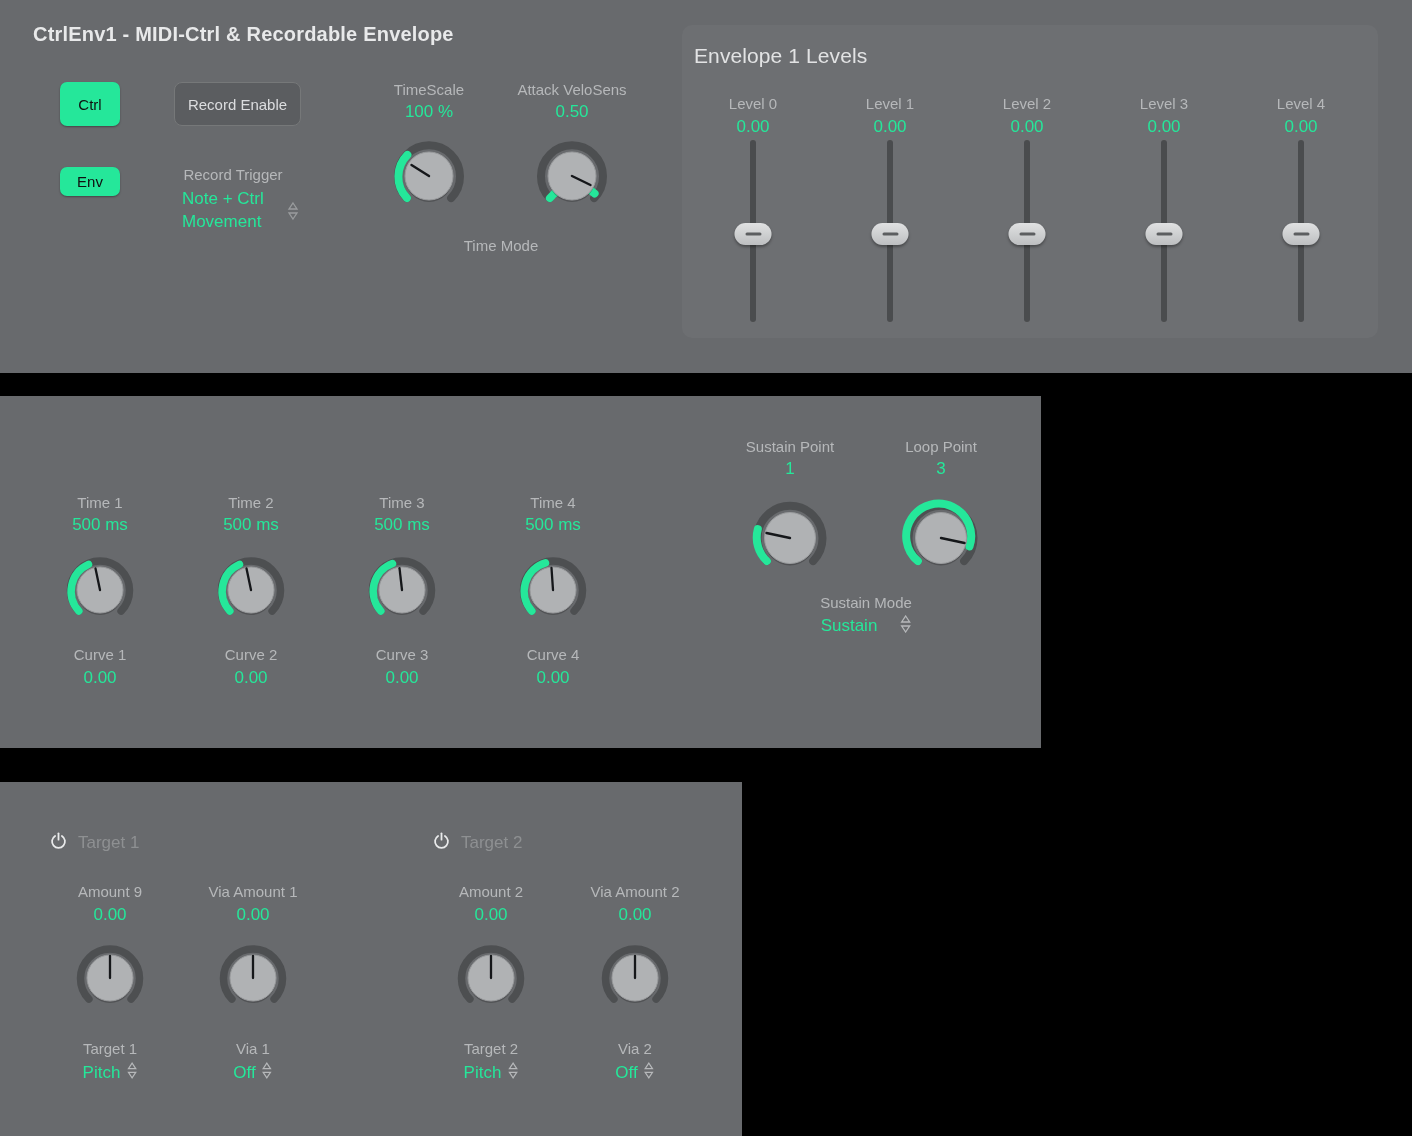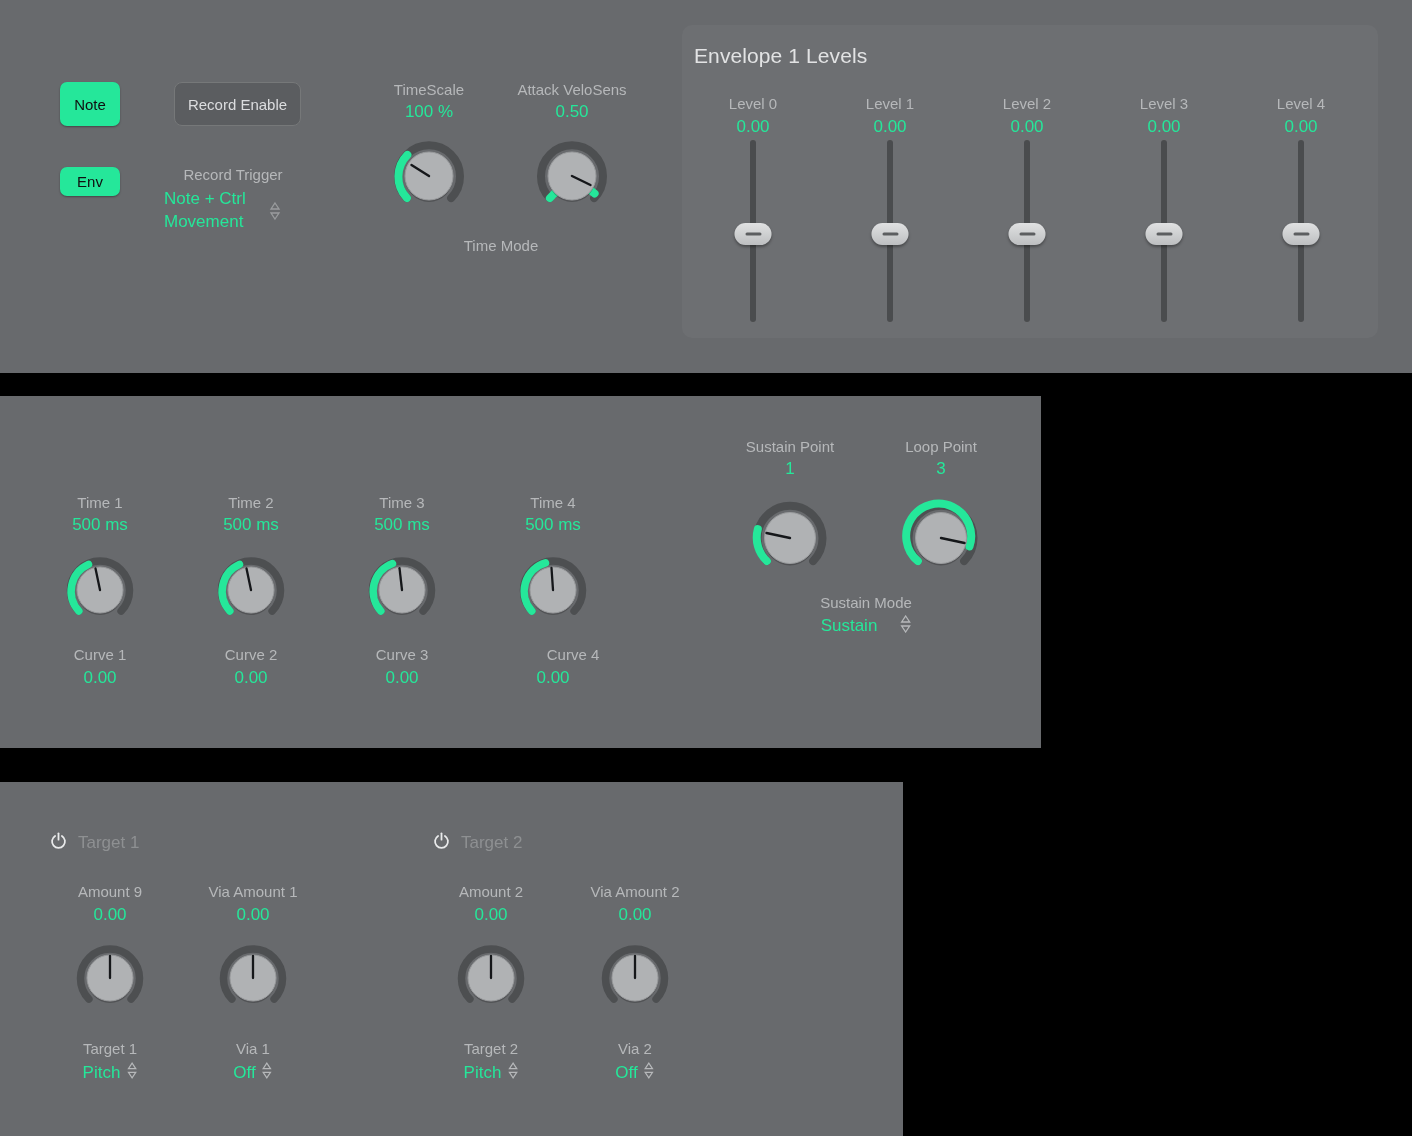--- a/index.html
+++ b/index.html
@@ -8,21 +8,21 @@
     background: #000;
     font-family: "Liberation Sans", sans-serif;
     overflow: hidden;
   }
   .stage { position: relative; width: 1412px; height: 1136px; background:#000; }
 
   
   .panel { position: absolute; background: #686a6d; }
   #panel-top    { left:0;  top:0;   width:1412px; height:373px; }
   #panel-mid    { left:0;  top:396px; width:1041px; height:352px; }
-  #panel-bottom { left:0;  top:782px; width:903px;  height:354px; }
+  #panel-bottom { left:0;  top:782px; width:742px;  height:354px; }
 
   .subpanel { position: absolute; background: rgba(255,255,255,0.035); border-radius: 10px; }
   #sub-levels { left:682px; top:25px;  width:696px; height:313px; }
   #sub-times  { left:18px;  top:424px; width:620px; height:290px; }
 
   .sub-title {
     position:absolute; color:#e2e3e4; font-size:21px; letter-spacing:.1px;
   }
 
   
@@ -107,28 +107,29 @@
   .target-hdr .pwr { cursor:pointer; }
   .target-hdr .tname { color:#8e9092; font-size:17px; }
 </style>
 </head>
 <body>
 
 <div class="stage">
 
   <div class="panel" id="panel-top">
 
-
-    <div class="gbtn" id="btn-ctrl">Note</div>
+    <div id="plugin-title">CtrlEnv1 - MIDI-Ctrl &amp; Recordable Envelope</div>
+
+    <div class="gbtn" id="btn-ctrl">Ctrl</div>
     <div class="gbtn" id="btn-env">Env</div>
 
     <div id="btn-record-enable">Record Enable</div>
 
     <div class="lbl ctr" style="left:233px; top:166px;">Record Trigger</div>
-    <div style="position:absolute; left:164px; top:187px; width:112px; color:#25e79a; font-size:17px; line-height:23px; cursor:pointer;">
+    <div style="position:absolute; left:182px; top:187px; width:112px; color:#25e79a; font-size:17px; line-height:23px; cursor:pointer;">
       <span>Note + Ctrl</span><br>
       <span>Movement</span>
       <span class="stepper" style="position:absolute; left:100px; top:14px;">
         <svg width="12" height="20" viewBox="0 0 12 20">
           <path d="M6 2 L10 8 L2 8 Z" fill="none" stroke="#9a9c9e" stroke-width="1.3"></path>
           <path d="M6 18 L10 12 L2 12 Z" fill="none" stroke="#9a9c9e" stroke-width="1.3"></path>
         </svg>
       </span>
     </div>
 
@@ -256,21 +257,21 @@
     <div class="knob" style="left:515px; top:156px;">
       <svg width="76" height="76" viewBox="0 0 76 76">
         <path d="M 16.9 59.1 A 29.5 29.5 0 1 1 59.1 59.1" fill="none" stroke="#4d4f51" stroke-width="7.5" stroke-linecap="round"></path>
         <path d="M 16.9 59.1 A 29.5 29.5 0 0 1 30.5 10.9" fill="none" stroke="#25e79a" stroke-width="7.5" stroke-linecap="round"></path>
         <ellipse cx="38" cy="39" rx="23" ry="24" fill="rgba(0,0,0,0.22)"></ellipse>
         <circle cx="38" cy="38" r="23" fill="#b0b2b4"></circle>
         <circle cx="38" cy="38" r="23" fill="none" stroke="#9b9d9f" stroke-width="1"></circle>
         <line x1="38" y1="38" x2="36.5" y2="16" stroke="#15171a" stroke-width="2.3" stroke-linecap="round"></line>
       </svg>
     </div>
-    <div class="lbl ctr" style="left:573px; top:250px;">Curve 4</div>
+    <div class="lbl ctr" style="left:553px; top:250px;">Curve 4</div>
     <div class="val ctr" style="left:553px; top:272px;">0.00</div>
 
     <div class="lbl ctr" style="left:790px; top:42px;">Sustain Point</div>
     <div class="val ctr" style="left:790px; top:63px;">1</div>
     <div class="knob" style="left:748px; top:100px;">
       <svg width="84" height="84" viewBox="0 0 84 84">
         <path d="M 18.9 65.1 A 32.5 32.5 0 1 1 65.1 65.1" fill="none" stroke="#4d4f51" stroke-width="8" stroke-linecap="round"></path>
         <path d="M 18.9 65.1 A 32.5 32.5 0 0 1 9.8 33.2" fill="none" stroke="#25e79a" stroke-width="8" stroke-linecap="round"></path>
         <ellipse cx="42" cy="43" rx="25.5" ry="26.5" fill="rgba(0,0,0,0.22)"></ellipse>
         <circle cx="42" cy="42" r="25.5" fill="#b0b2b4"></circle>

